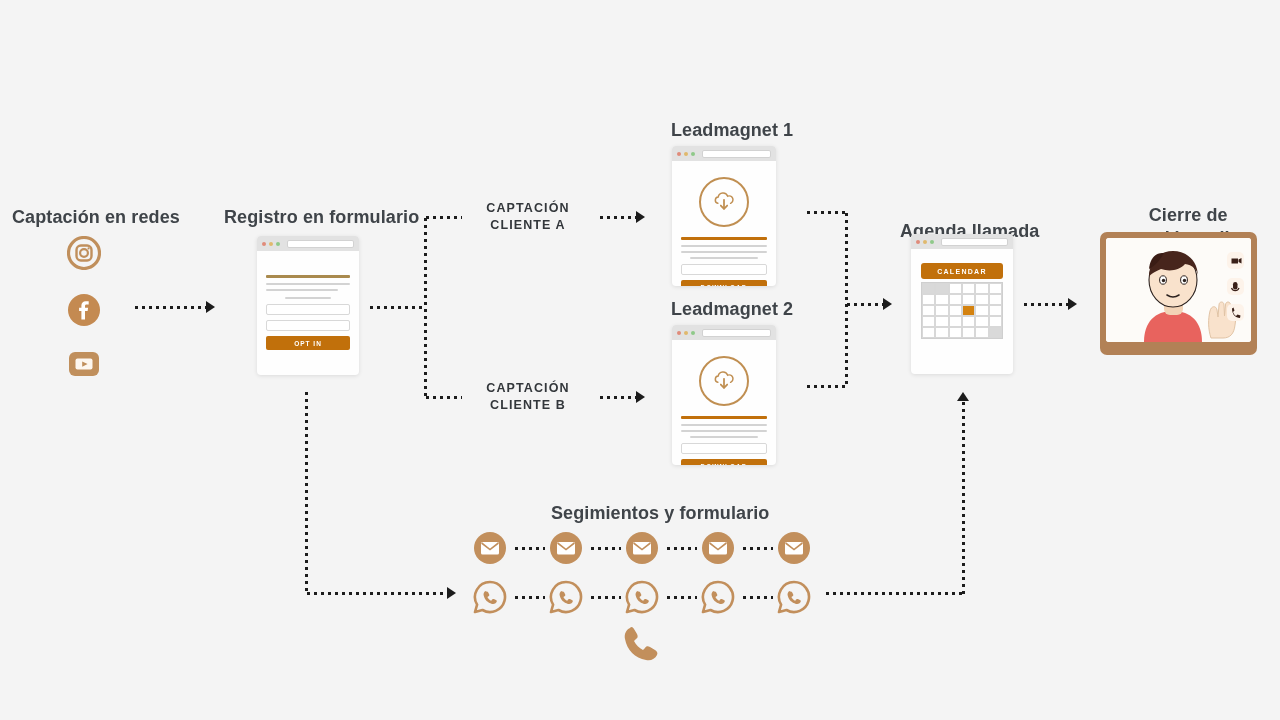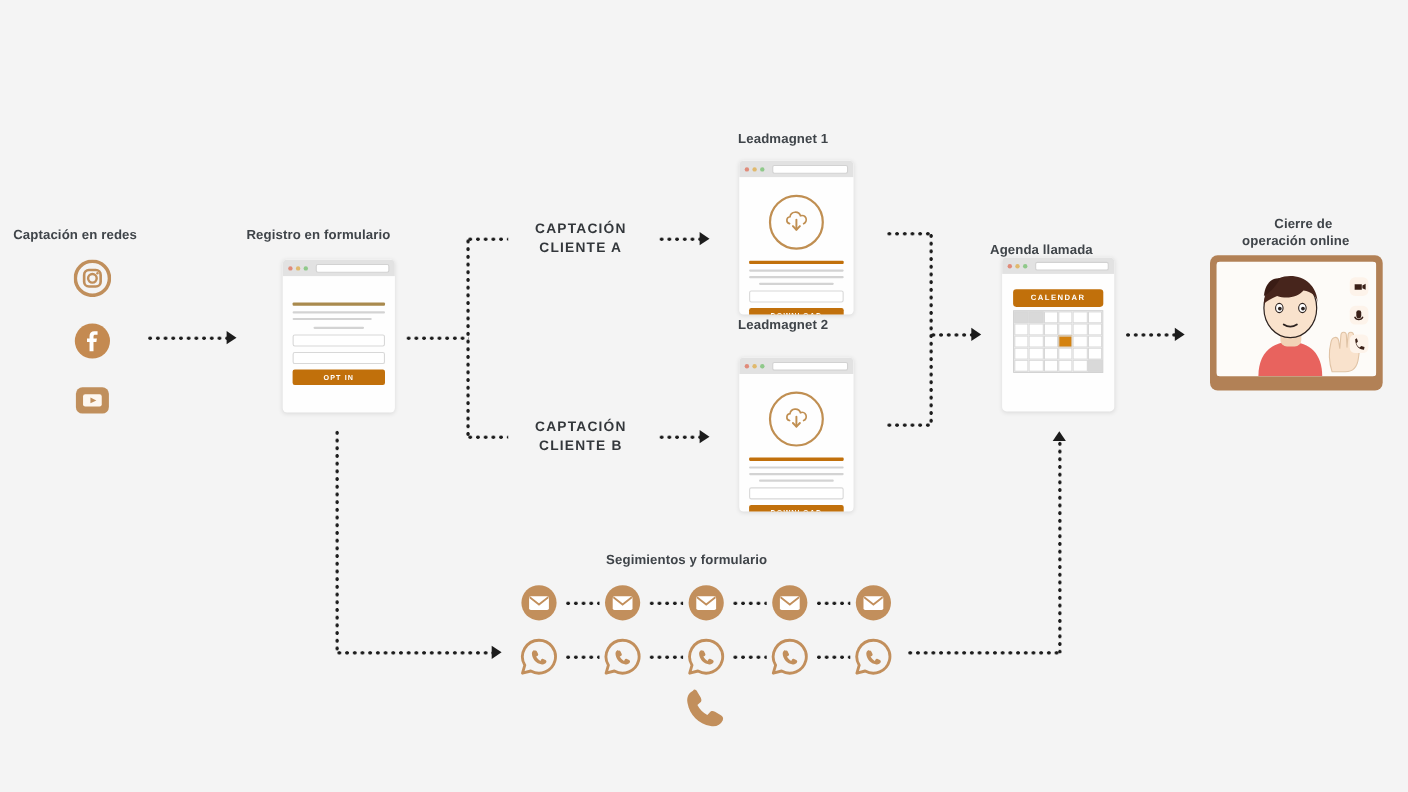--- a/index.html
+++ b/index.html
@@ -8,21 +8,21 @@
     background: #f4f4f4;
     font-family: "Liberation Sans", sans-serif;
     overflow: hidden;
   }
   #stage { position: relative; width: 1280px; height: 720px; background: #f4f4f4; }
 
   .lbl {
     position: absolute;
     color: #3f4449;
     font-weight: bold;
-    font-size: 12px;
+    font-size: 18px;
     letter-spacing: .1px;
     white-space: pre;
     line-height: 1.28;
   }
   .lbl.center { text-align: center; }
   .caplbl {
     position: absolute;
     color: #33373b;
     font-weight: bold;
     font-size: 12.5px;
@@ -200,21 +200,21 @@
       </div>
       <div class="hline" style="background:#c1700b;"></div>
       <div class="gline"></div>
       <div class="gline"></div>
       <div class="gline" style="width:78%; margin:0 auto 4px;"></div>
       <div class="field"></div>
       <div class="cta">DOWNLOAD</div>
     </div>
   </div>
 
-  <div class="lbl" style="left:671px; top:288px;">Leadmagnet 2</div>
+  <div class="lbl" style="left:671px; top:298px;">Leadmagnet 2</div>
 
   <div class="browser" style="left:672px; top:325px; width:104px; height:140px;">
     <div class="bbar">
       <span class="dot d1"></span>
       <span class="dot d2"></span>
       <span class="dot d3"></span>
       <span class="urlbar"></span>
     </div>
     <div class="bbody">
       <div class="lmcircle">

